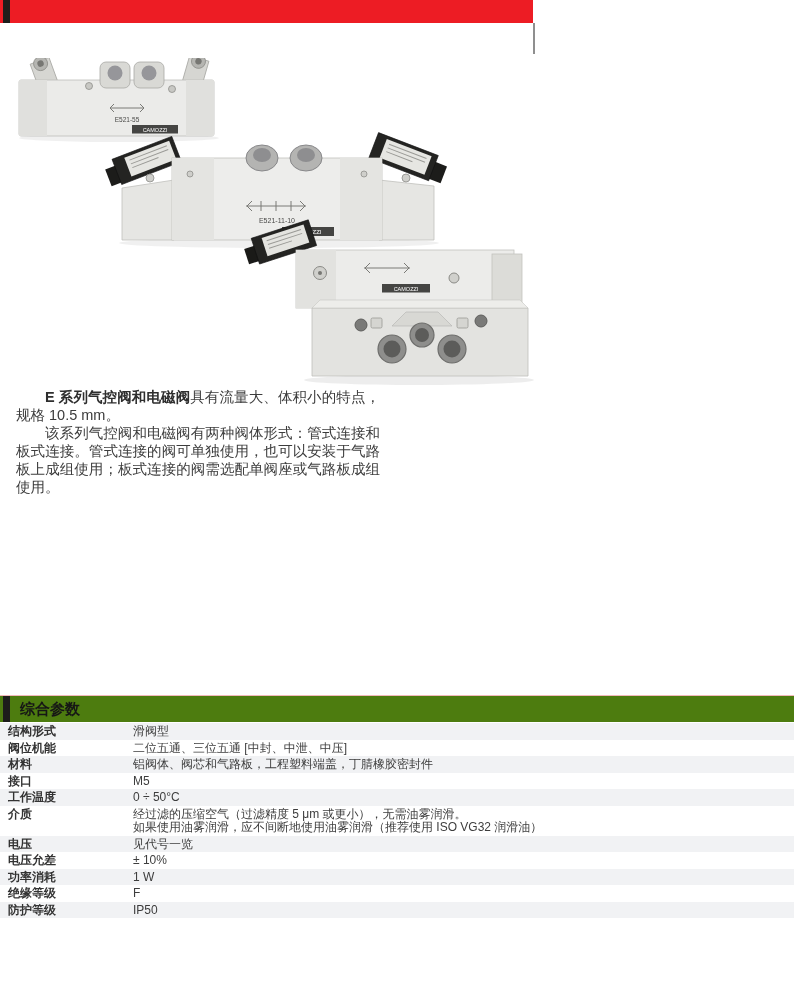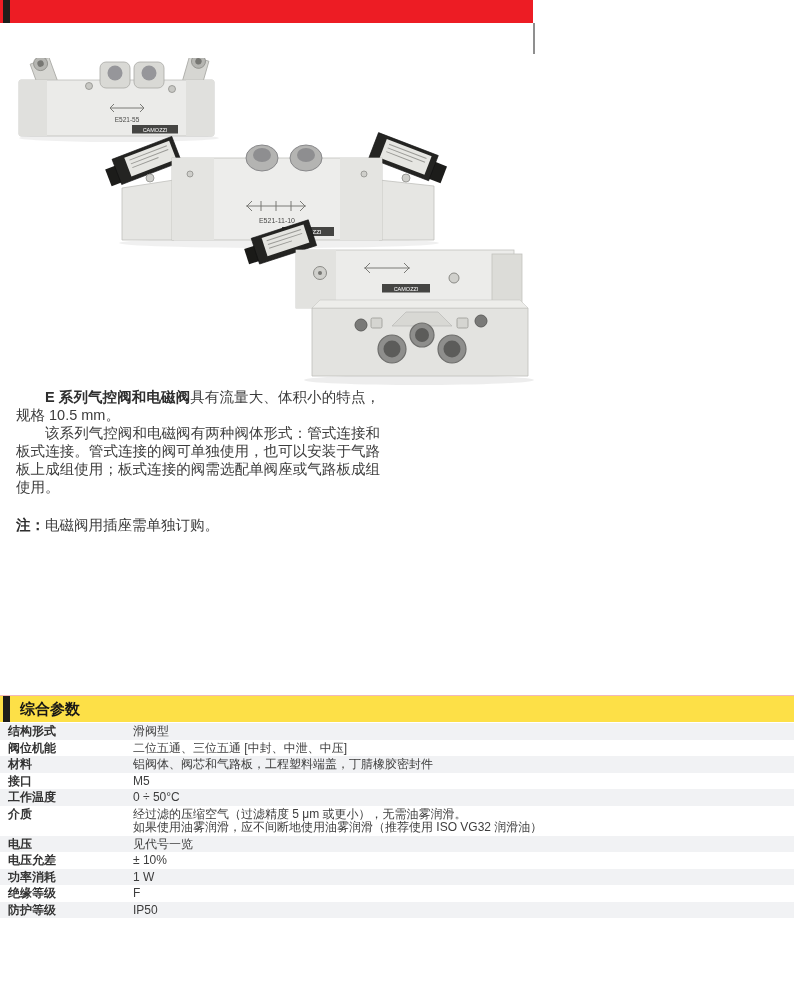--- a/index.html
+++ b/index.html
@@ -17,21 +17,21 @@
   
   .intro{position:absolute;left:16px;top:388px;width:364px;font-size:14.5px;line-height:18px;color:#3c3c3c;}
   .intro p{margin:0;}
   .para{text-indent:2em;text-align:justify;}
   .para+.para{margin-top:0;}
   .note{margin-top:20px !important;text-indent:0;}
   .b{font-weight:bold;color:#2e2e2e;}
 
   
   .params{position:absolute;left:0;top:695px;width:794px;}
-  .section-header{position:relative;height:26px;background:#fde047;border-top:1px solid #f2b8ba;}
+  .section-header{position:relative;height:26px;background:#4d7c0f;border-top:1px solid #f2b8ba;}
   .section-accent{position:absolute;left:3px;top:0;width:7px;height:26px;background:#1d1d1b;}
   .section-header h2{margin:0 0 0 20px;font-size:15px;line-height:26px;font-weight:bold;color:#161616;}
 
   table.params-table{width:100%;border-collapse:collapse;font-size:12px;color:#3d3d3d;margin-top:1px;}
   table.params-table td{padding:2px 0 1px 8px;line-height:13.5px;vertical-align:top;}
   table.params-table td.lbl{width:117px;padding-left:8px;font-weight:bold;color:#333;}
   table.params-table tr:nth-child(odd){background:#f1f2f4;}
 </style>
 </head>
 <body>
@@ -138,21 +138,20 @@
         <circle cx="408" cy="277" r="7" fill="#5c5c5a"></circle>
         <circle cx="438" cy="291" r="14" fill="#8e8e8c" stroke="#6e6e6c" stroke-width="1.2"></circle>
         <circle cx="438" cy="291" r="8.5" fill="#5c5c5a"></circle>
       </g>
     </svg>
   </figure>
 
   <section class="intro">
     <p class="para"><span class="b">E 系列气控阀和电磁阀</span><span>具有流量大、体积小的特点，规格 10.5 mm。</span></p>
     <p class="para">该系列气控阀和电磁阀有两种阀体形式：管式连接和板式连接。管式连接的阀可单独使用，也可以安装于气路板上成组使用；板式连接的阀需选配单阀座或气路板成组使用。</p>
-    <p class="note"><span class="b">注：</span><span>电磁阀用插座需单独订购。</span></p>
   </section>
 
   <section class="params">
     <div class="section-header">
       <div class="section-accent"></div>
       <h2>综合参数</h2>
     </div>
     <table class="params-table">
       <tbody id="params-tbody">
           <tr>

